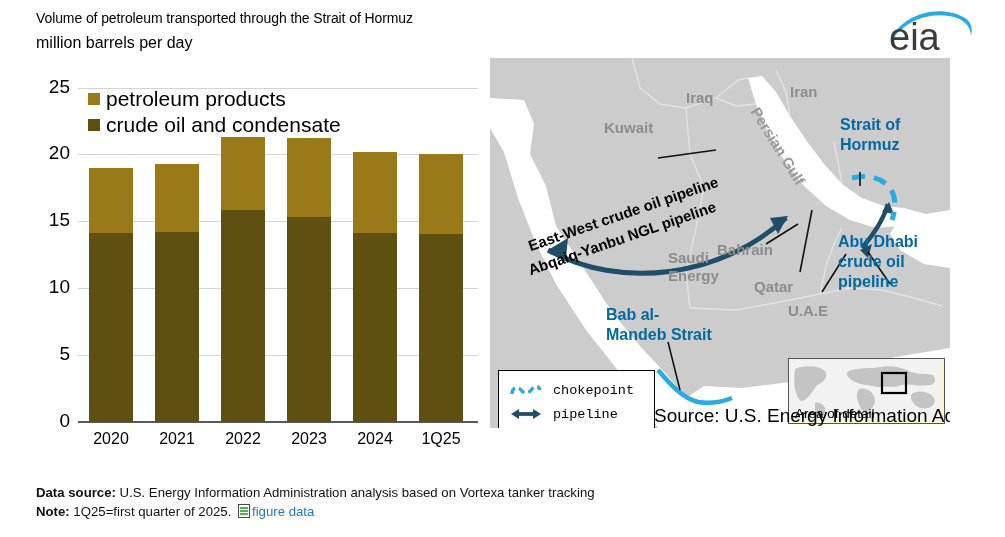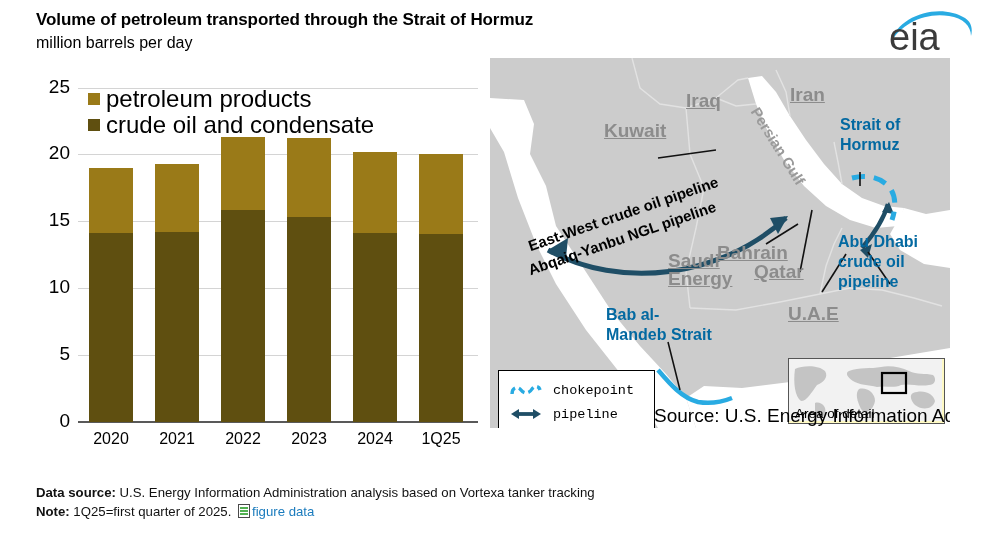--- a/index.html
+++ b/index.html
@@ -13,21 +13,21 @@
     font-family: "Liberation Sans", sans-serif;
     color: #000000;
     overflow: hidden;
     position: relative;
   }
 
   
   #header { position: absolute; left: 0; top: 0; width: 1005px; height: 62px; }
   #chart-title {
     position: absolute; left: 36px; top: 10px;
-    font-size: 17px; font-weight: bold; letter-spacing: -0.1px;
+    font-size: 14px; font-weight: normal; letter-spacing: -0.1px;
     white-space: nowrap;
   }
   #chart-subtitle {
     position: absolute; left: 36px; top: 34px;
     font-size: 16px; font-weight: normal; white-space: nowrap;
   }
   #eia-logo { position: absolute; right: 18px; top: 4px; width: 104px; height: 52px; }
 
   
   #chart-area { position: absolute; left: 0; top: 62px; width: 490px; height: 400px; }
@@ -45,31 +45,31 @@
   .seg-bottom { background: #5f4f10; }
   .xtick {
     position: absolute; top: 368px; width: 66px; text-align: center;
     font-size: 16px; font-weight: normal; color: #000;
   }
 
   
   #chart-legend { position: absolute; left: 88px; top: 24px; }
   .legend-row { display: flex; align-items: center; height: 26px; }
   .legend-swatch { width: 12px; height: 12px; margin-right: 6px; }
-  .legend-text { font-size: 24px; color: #000; white-space: nowrap; }
+  .legend-text { font-size: 21px; color: #000; white-space: nowrap; }
 
   
   #map-area {
     position: absolute; left: 490px; top: 58px; width: 460px; height: 370px;
     background: #cccccc; overflow: hidden;
   }
   #map-svg { position: absolute; left: 0; top: 0; }
   .map-country {
-    position: absolute; color: #8c8c8c; font-size: 19px; font-weight: bold;
-    white-space: nowrap; line-height: 1.12; text-decoration: underline;
+    position: absolute; color: #8c8c8c; font-size: 15px; font-weight: bold;
+    white-space: nowrap; line-height: 1.12;
   }
   .map-place {
     position: absolute; color: #0369a1; font-size: 16px; font-weight: bold;
     white-space: nowrap; line-height: 1.1;
   }
   .map-pipe-label {
     position: absolute; color: #000; font-size: 15px; font-weight: bold;
     white-space: nowrap; transform-origin: left top;
   }
   #gulf-label {
@@ -229,21 +229,21 @@
       <line x1="400" y1="226" x2="378" y2="194"></line>
       <line x1="370" y1="114" x2="370" y2="128"></line>
       <line x1="178" y1="284" x2="190" y2="332"></line>
     </g>
   </svg>
 
   <div class="map-country" style="left:196px; top:32px">Iraq</div>
   <div class="map-country" style="left:300px; top:26px">Iran</div>
   <div class="map-country" style="left:114px; top:62px">Kuwait</div>
   <div class="map-country" style="left:227px; top:184px">Bahrain</div>
-  <div class="map-country" style="left:264px; top:203px">Qatar</div>
+  <div class="map-country" style="left:264px; top:221px">Qatar</div>
   <div class="map-country" style="left:298px; top:245px">U.A.E</div>
   <div class="map-country" style="left:178px; top:192px">Saudi</div>
   <div class="map-country" style="left:178px; top:210px">Energy</div>
 
   <div id="gulf-label" style="left:272px; top:46px; transform:rotate(58deg)">Persian Gulf</div>
 
   <div class="map-pipe-label" style="left:36px; top:180px; transform:rotate(-19deg)">East-West crude oil pipeline</div>
   <div class="map-pipe-label" style="left:36px; top:204px; transform:rotate(-19deg)">Abqaiq-Yanbu NGL pipeline</div>
 
   <div class="map-place" style="left:350px; top:58px">Strait of</div>

